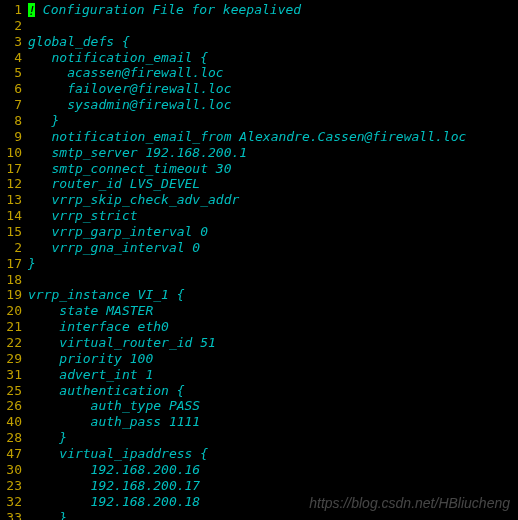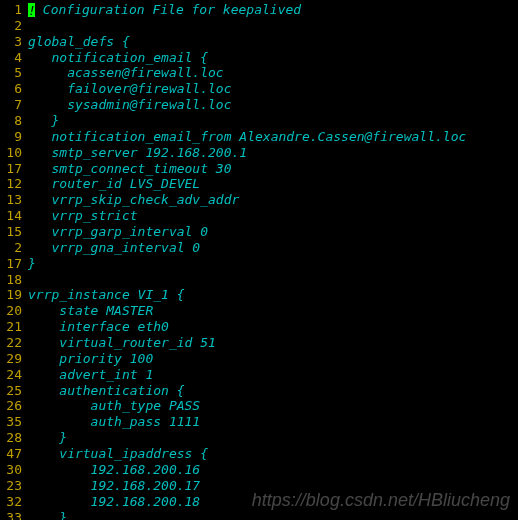--- a/index.html
+++ b/index.html
@@ -43,21 +43,21 @@
     width: 7px;
     height: 14px;
     vertical-align: text-bottom;
   }
   .watermark {
     position: absolute;
     right: 8px;
     bottom: 8px;
     color: rgba(200,200,200,0.35);
     font-family: Arial, sans-serif;
-    font-size: 18px;
+    font-size: 14px;
     font-style: italic;
   }
 </style>
 </head>
 <body>
 
 <div class="editor">
   <div class="gutter">
       <span class="ln">1</span>
       <span class="ln">2</span>
@@ -75,24 +75,24 @@
       <span class="ln">14</span>
       <span class="ln">15</span>
       <span class="ln">2</span>
       <span class="ln">17</span>
       <span class="ln">18</span>
       <span class="ln">19</span>
       <span class="ln">20</span>
       <span class="ln">21</span>
       <span class="ln">22</span>
       <span class="ln">29</span>
-      <span class="ln">24</span>
+      <span class="ln">31</span>
       <span class="ln">25</span>
       <span class="ln">26</span>
-      <span class="ln">35</span>
+      <span class="ln">40</span>
       <span class="ln">28</span>
       <span class="ln">47</span>
       <span class="ln">30</span>
       <span class="ln">23</span>
       <span class="ln">32</span>
       <span class="ln">33</span>
     </div>
   <div class="code"><span class="line"><span class="cursor">!</span><span> Configuration File for keepalived</span></span><span class="line">&nbsp;</span><span class="line">global_defs {</span><span class="line">   notification_email {</span><span class="line">     acassen@firewall.loc</span><span class="line">     failover@firewall.loc</span><span class="line">     sysadmin@firewall.loc</span><span class="line">   }</span><span class="line">   notification_email_from Alexandre.Cassen@firewall.loc</span><span class="line">   smtp_server 192.168.200.1</span><span class="line">   smtp_connect_timeout 30</span><span class="line">   router_id LVS_DEVEL</span><span class="line">   vrrp_skip_check_adv_addr</span><span class="line">   vrrp_strict</span><span class="line">   vrrp_garp_interval 0</span><span class="line">   vrrp_gna_interval 0</span><span class="line">}</span><span class="line">&nbsp;</span><span class="line">vrrp_instance VI_1 {</span><span class="line">    state MASTER</span><span class="line">    interface eth0</span><span class="line">    virtual_router_id 51</span><span class="line">    priority 100</span><span class="line">    advert_int 1</span><span class="line">    authentication {</span><span class="line">        auth_type PASS</span><span class="line">        auth_pass 1111</span><span class="line">    }</span><span class="line">    virtual_ipaddress {</span><span class="line">        192.168.200.16</span><span class="line">        192.168.200.17</span><span class="line">        192.168.200.18</span><span class="line">    }</span></div>
 </div>
 

